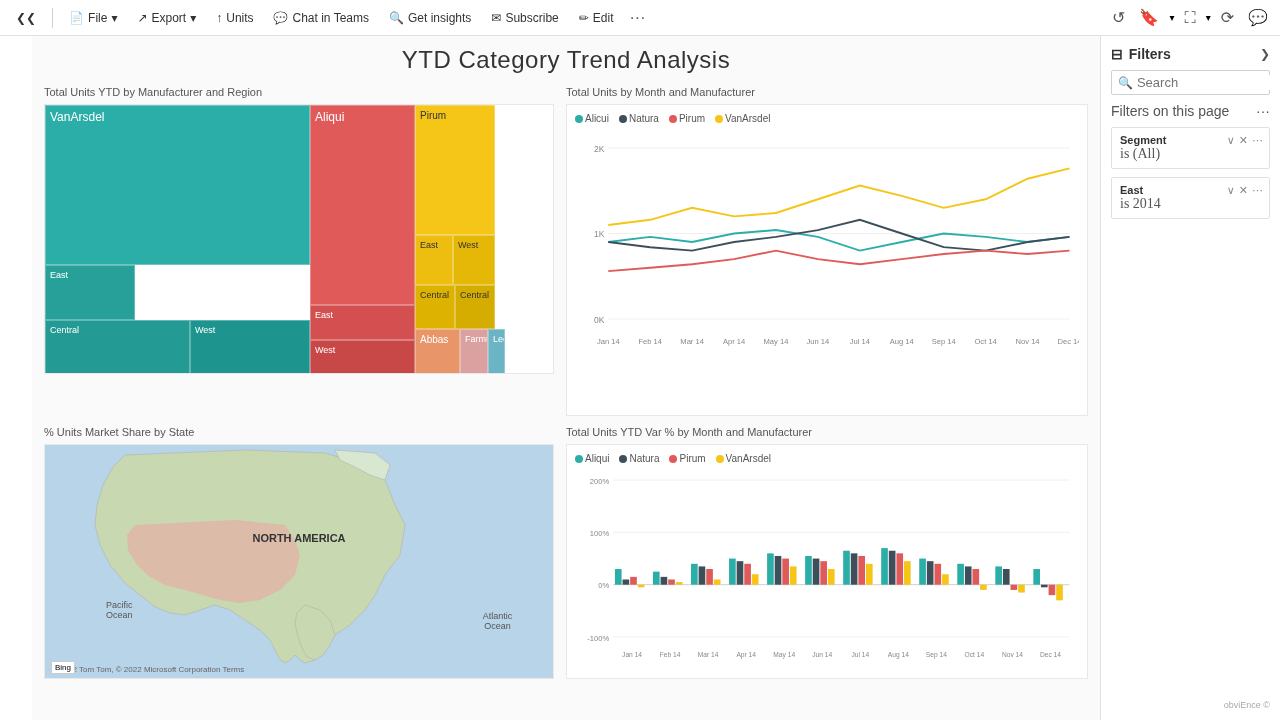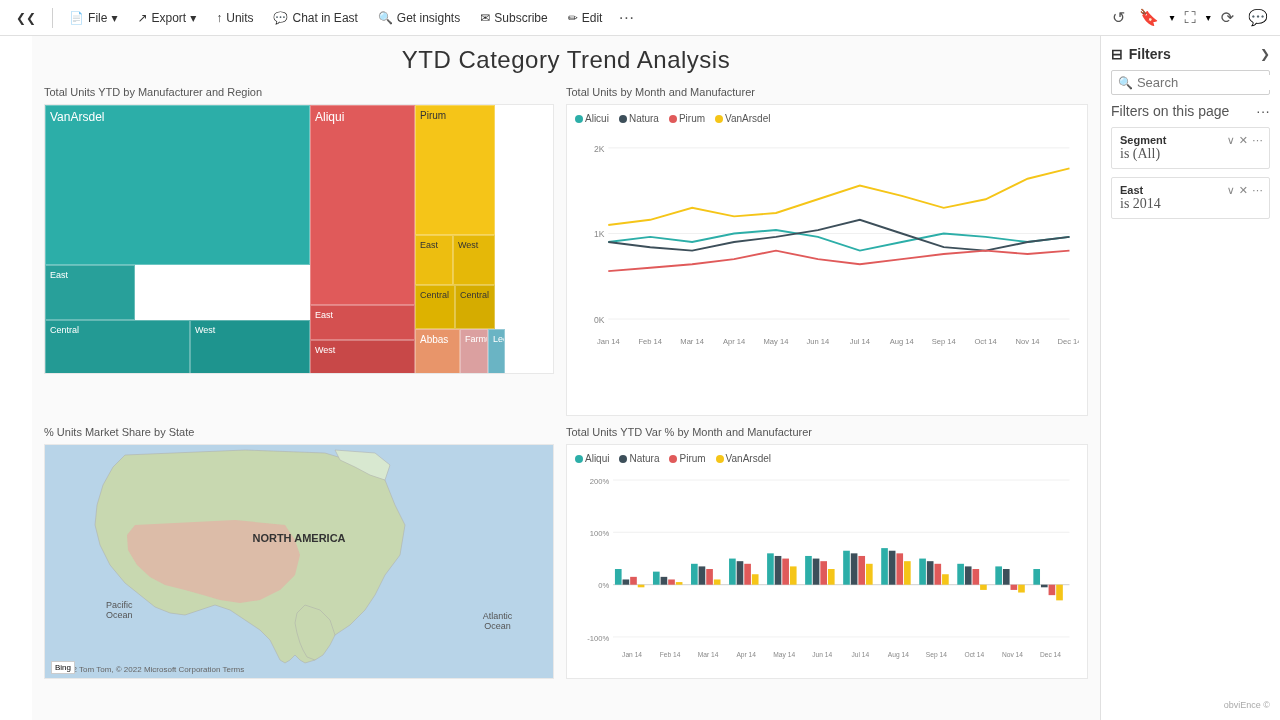--- a/index.html
+++ b/index.html
@@ -112,21 +112,21 @@
     <span>↗</span>
     <span>Export</span>
     <span>▾</span>
   </button>
   <button class="tb-btn">
     <span>↑</span>
     <span>Units</span>
   </button>
   <button class="tb-btn">
     <span style="color:#6264a7;">💬</span>
-    <span>Chat in East</span>
+    <span>Chat in Teams</span>
   </button>
   <button class="tb-btn">
     <span>🔍</span>
     <span>Get insights</span>
   </button>
   <button class="tb-btn">
     <span>✉</span>
     <span>Subscribe</span>
   </button>
   <button class="tb-btn">

